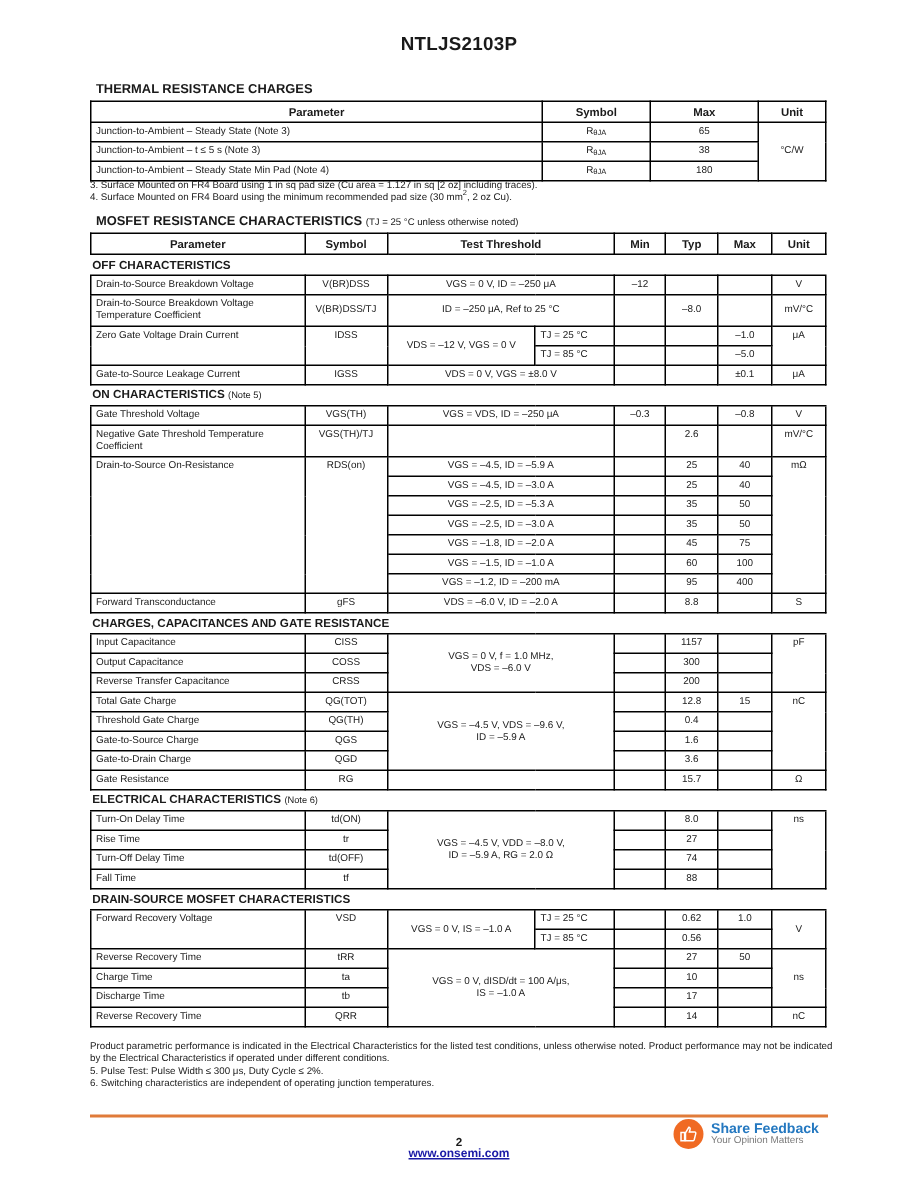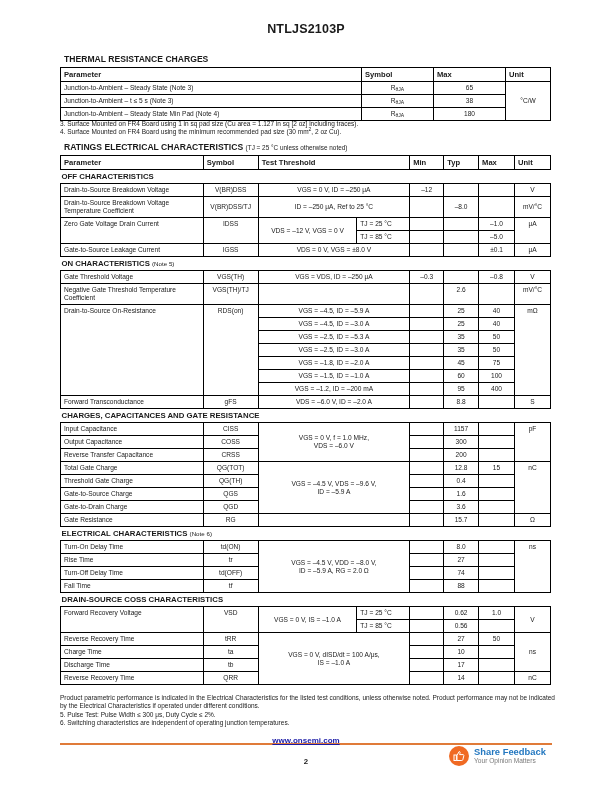--- a/index.html
+++ b/index.html
@@ -2,30 +2,30 @@
 <html><head>
 <meta charset="utf-8">
 <style>
   html, body { margin: 0; padding: 0; background: #ffffff; }
   body { width: 612px; height: 792px; position: relative; font-family: "Liberation Sans", sans-serif; color: #1a1a1a; overflow: hidden; }
   .page-title { position: absolute; top: 22px; left: 0; width: 612px; text-align: center; font-weight: bold; font-size: 12.5px; letter-spacing: 0.2px; }
   .section-heading { position: absolute; left: 64px; font-weight: bold; font-size: 8.6px; }
   .section-heading .sub { font-weight: normal; font-size: 6.4px; }
   table { border-collapse: collapse; position: absolute; font-size: 6.6px; }
   td, th { border: 0.8px solid #000; padding: 0 3px; height: 12px; line-height: 8px; vertical-align: middle; }
-  th { font-weight: bold; font-size: 7.6px; height: 13px; text-align: left; }
+  th { font-weight: bold; font-size: 7.6px; height: 13px; text-align: center; }
   td.c { text-align: center; }
   td.l { text-align: left; }
   .cat td { border-left: none; border-right: none; font-weight: bold; font-size: 7.8px; height: 13px; padding-left: 1px; }
   .cat td .sub { font-weight: normal; font-size: 6.2px; }
   sub { font-size: 5px; vertical-align: -1px; line-height: 0; }
   sup { font-size: 5px; line-height: 0; }
   .notes { position: absolute; left: 60px; font-size: 6.5px; line-height: 8.4px; width: 495px; }
   .footer-rule { position: absolute; left: 60px; top: 743px; width: 492px; height: 2px; background: #e07b39; }
-  .footer-link { position: absolute; top: 736px; left: 0; width: 612px; text-align: center; font-size: 8px; font-weight: bold; color: #1a1aa6; text-decoration: underline; }
+  .footer-link { position: absolute; top: 764px; left: 0; width: 612px; text-align: center; font-size: 8px; font-weight: bold; color: #1a1aa6; text-decoration: underline; }
   .footer-page { position: absolute; top: 757px; left: 0; width: 612px; text-align: center; font-size: 7.8px; font-weight: bold; }
   .feedback { position: absolute; left: 449px; top: 746px; display: flex; align-items: center; }
   .feedback-icon { width: 20px; height: 20px; border-radius: 50%; background: #f06a23; display: flex; align-items: center; justify-content: center; margin-right: 5px; }
   .feedback-text .t1 { font-size: 9.4px; font-weight: bold; color: #2478c0; line-height: 10px; }
   .feedback-text .t2 { font-size: 6.6px; color: #7a7a7a; line-height: 8px; }
 </style>
 </head>
 <body>
 
 <div class="page-title">NTLJS2103P</div>
@@ -56,21 +56,21 @@
     <td class="c">180</td>
   </tr>
 </tbody>
   </table>
 <div class="notes" style="top:120px;">
   <div>3.  Surface Mounted on FR4 Board using 1 in sq pad size (Cu area = 1.127 in sq [2 oz] including traces).</div>
   <div><span>4.  Surface Mounted on FR4 Board using the minimum recommended pad size (30 mm</span><sup>2</sup><span>, 2 oz Cu).</span></div>
 </div>
 
 <div class="section-heading" style="top:142px;">
-  <span>RATINGS ELECTRICAL CHARACTERISTICS</span> <span class="sub">(TJ = 25 °C unless otherwise noted)</span>
+  <span>MOSFET RESISTANCE CHARACTERISTICS</span> <span class="sub">(TJ = 25 °C unless otherwise noted)</span>
 </div>
 
 <table style="left:60px; top:155px; width:491px;">
   <colgroup>
     <col style="width:143px">
       <col style="width:55px">
       <col style="width:99px">
       <col style="width:53px">
     <col style="width:34px">
       <col style="width:35px">
@@ -314,21 +314,21 @@
   </tr>
   <tr>
     <td class="l">Fall Time</td>
     <td class="c">tf</td>
     <td></td>
     <td class="c">88</td>
     <td></td>
   </tr>
 
   <tr class="cat">
-        <td colspan="8">DRAIN-SOURCE COSS CHARACTERISTICS</td>
+        <td colspan="8">DRAIN-SOURCE MOSFET CHARACTERISTICS</td>
       </tr>
   <tr>
     <td class="l" rowspan="2" style="vertical-align:top;padding-top:2px;">Forward Recovery Voltage</td>
     <td class="c" rowspan="2" style="vertical-align:top;padding-top:2px;">VSD</td>
     <td class="c" rowspan="2">VGS = 0 V, IS = –1.0 A</td>
     <td class="l">TJ = 25 °C</td>
     <td></td>
     <td class="c">0.62</td>
     <td class="c">1.0</td>
     <td class="c" rowspan="2">V</td>

